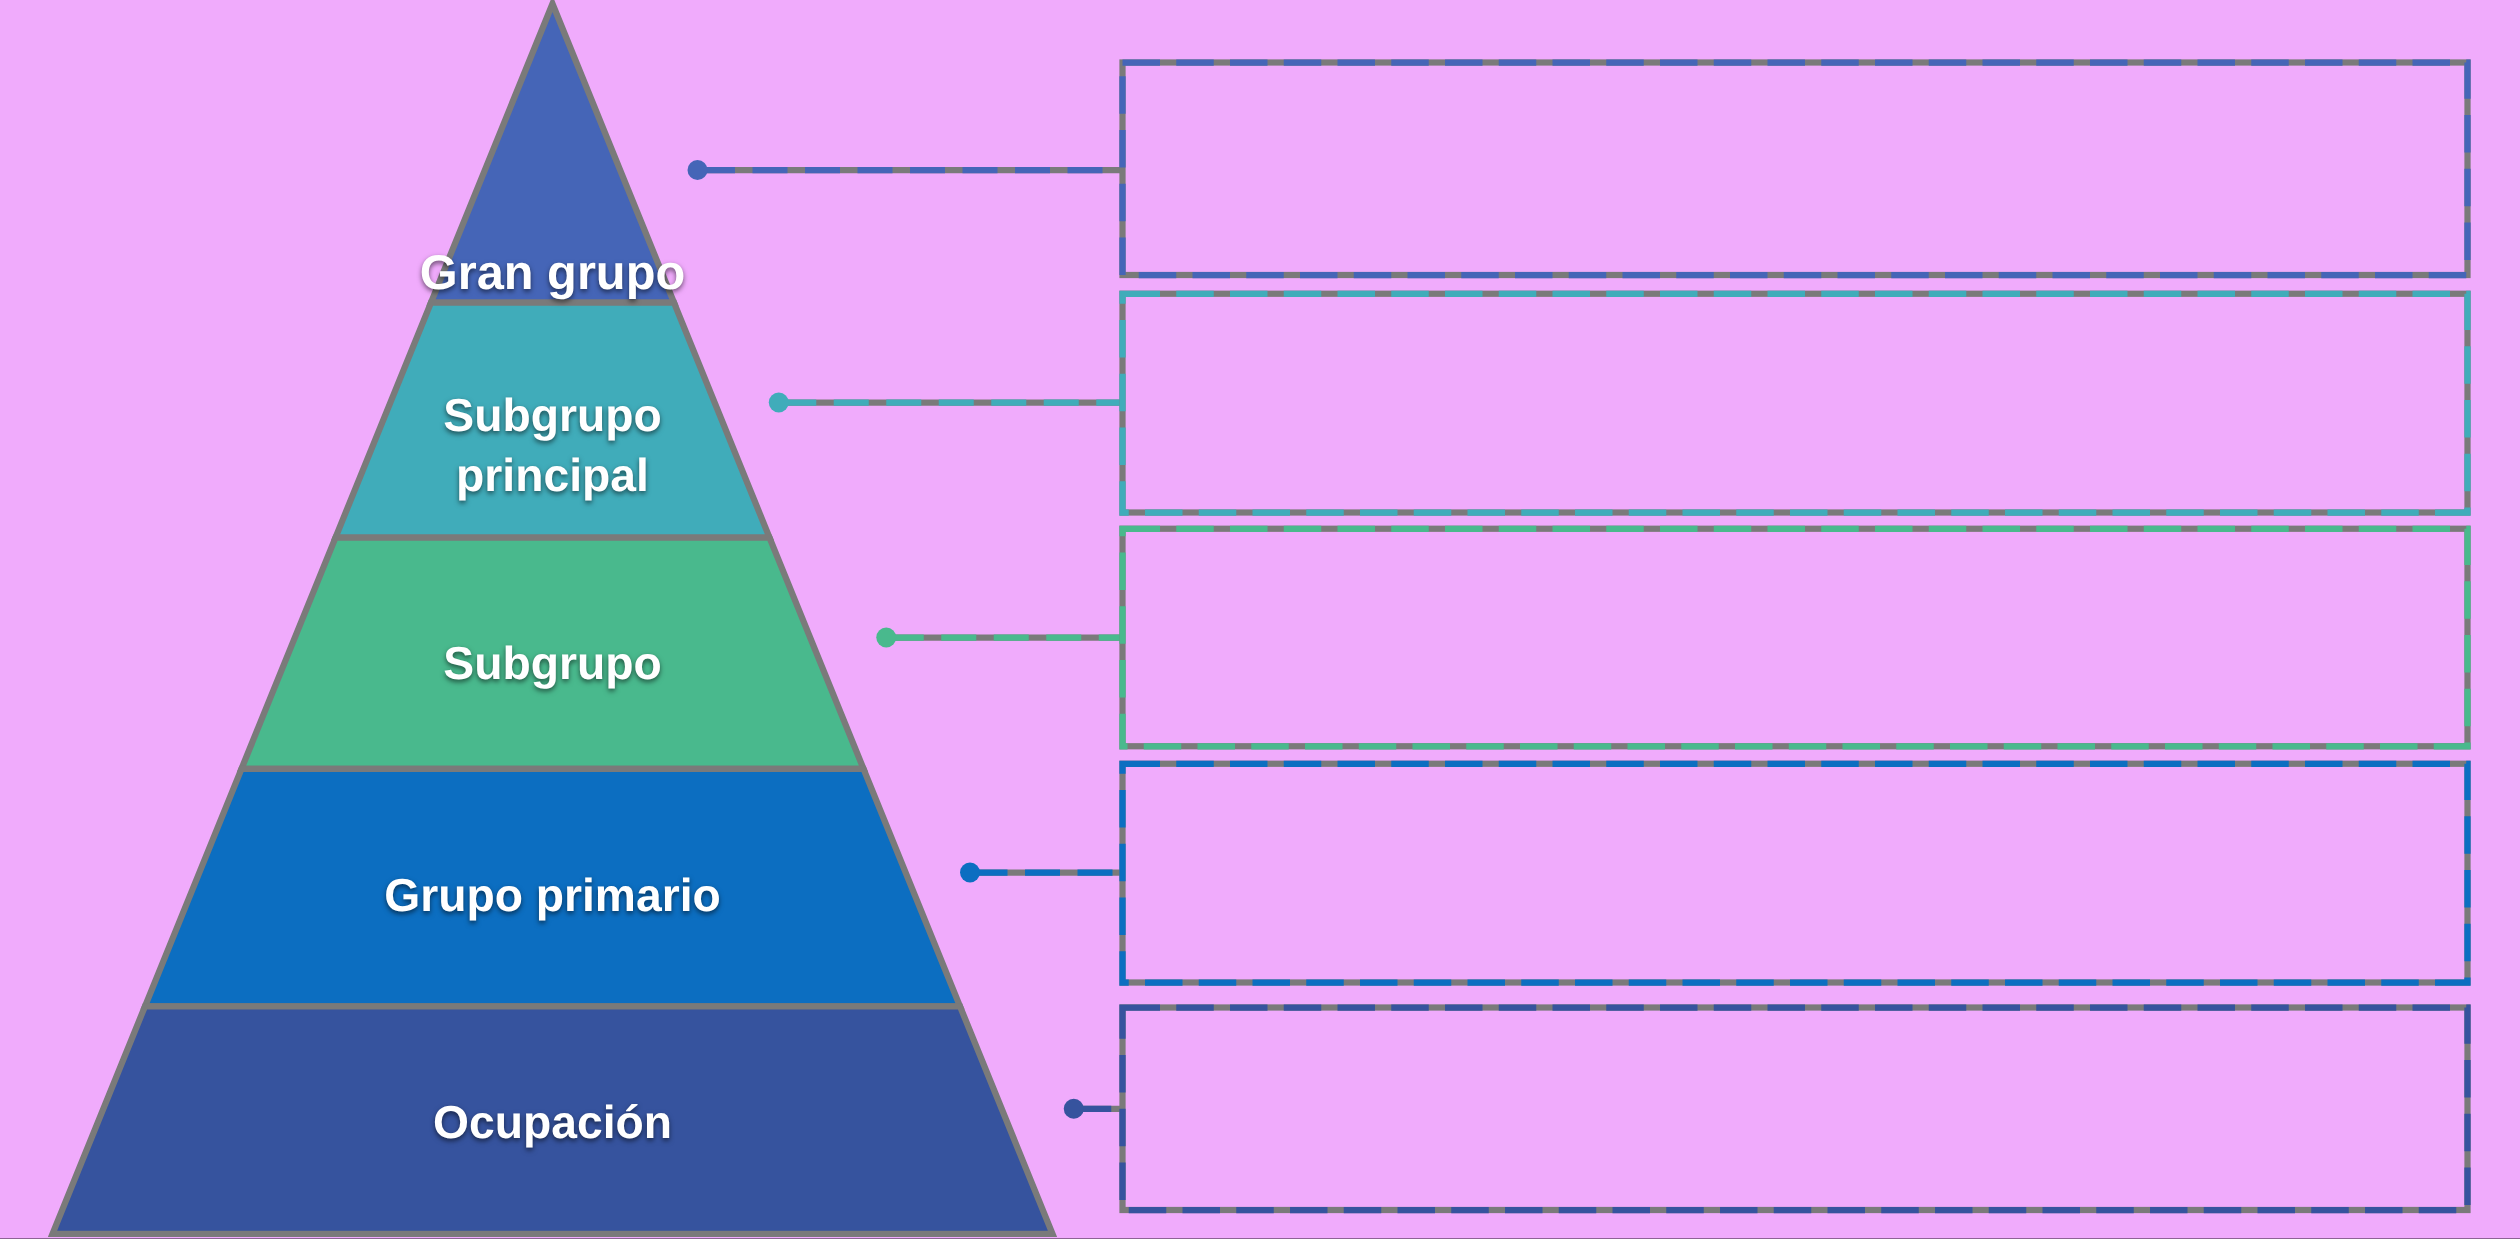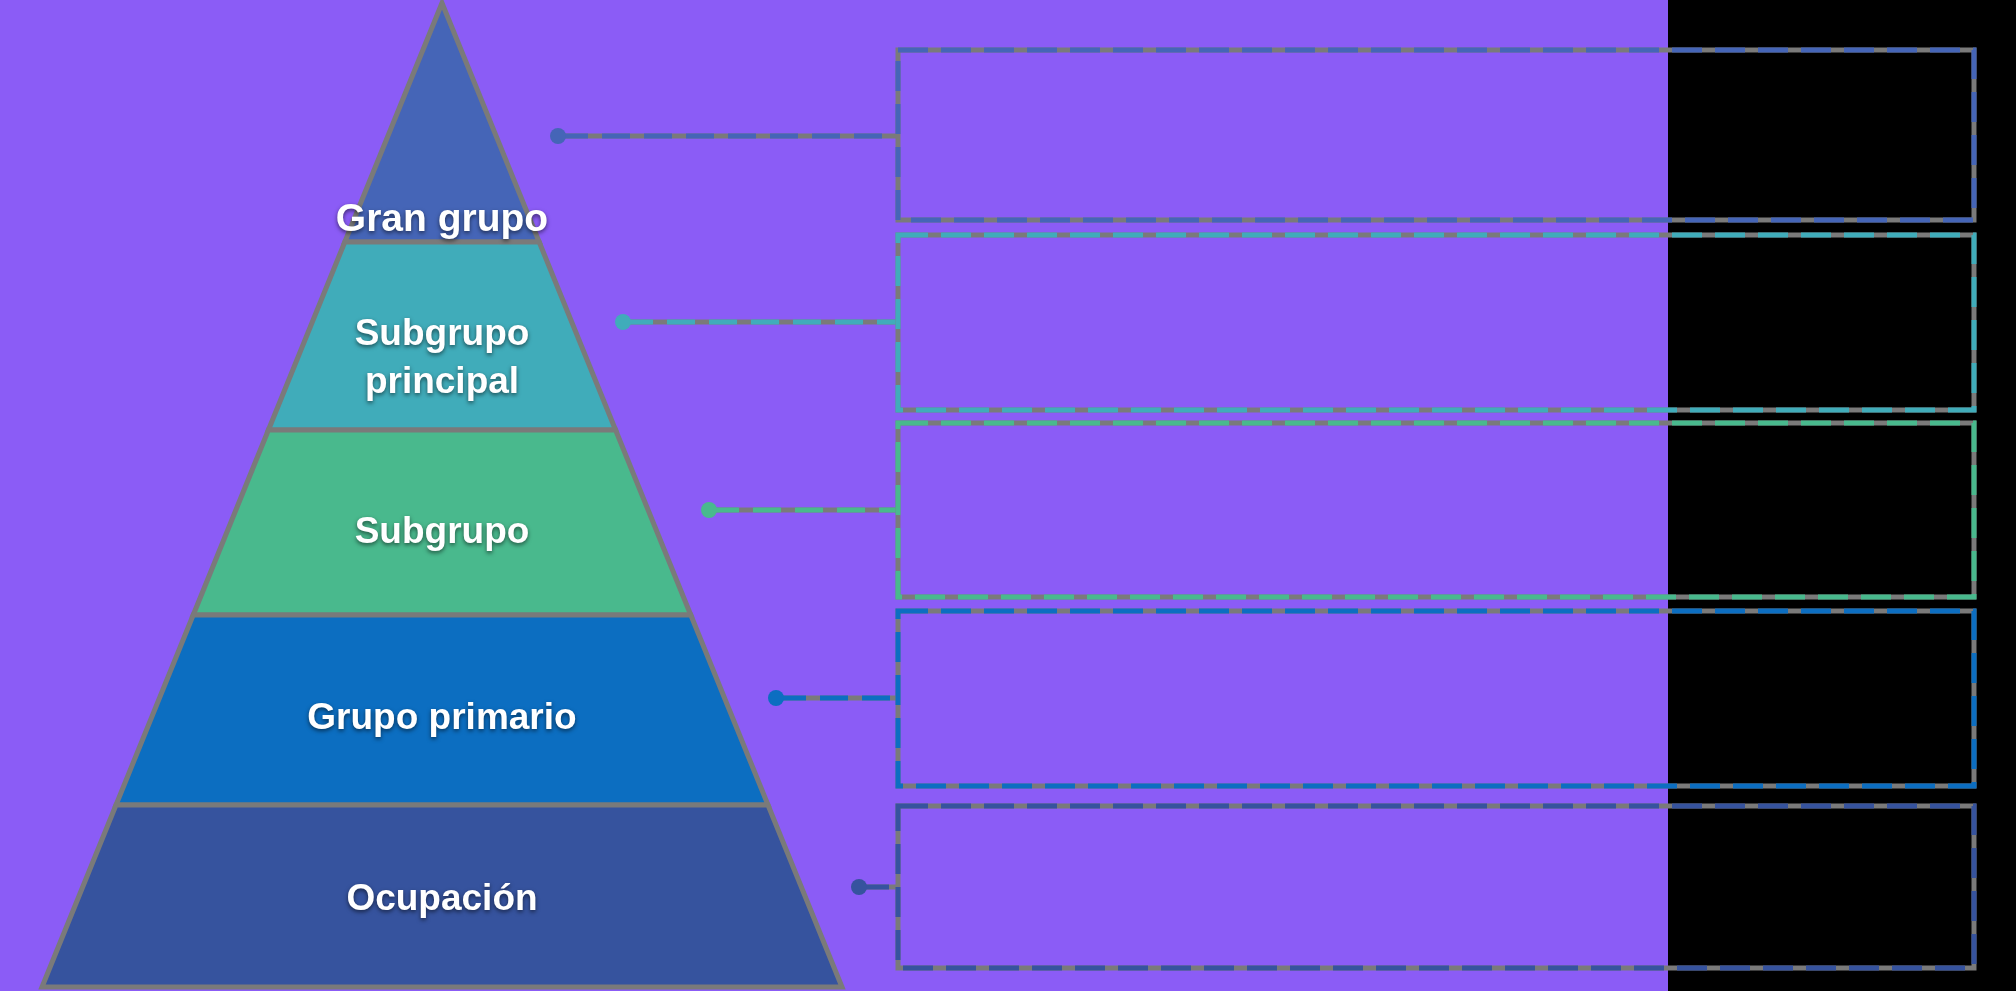--- a/index.html
+++ b/index.html
@@ -6,23 +6,23 @@
     margin: 0;
     padding: 0;
     background: #000000;
     width: 2016px;
     height: 991px;
     overflow: hidden;
     font-family: "Liberation Sans", sans-serif;
   }
   .stage {
     position: relative;
-    width: 1668px;
+    width: 2016px;
     height: 991px;
-    background: #8b5cf6;
+    background: #f0abfc;
   }
   svg { display: block; }
 
   
   .lvl {
     stroke-width: 5;
     stroke-linejoin: miter;
   }
 
   

